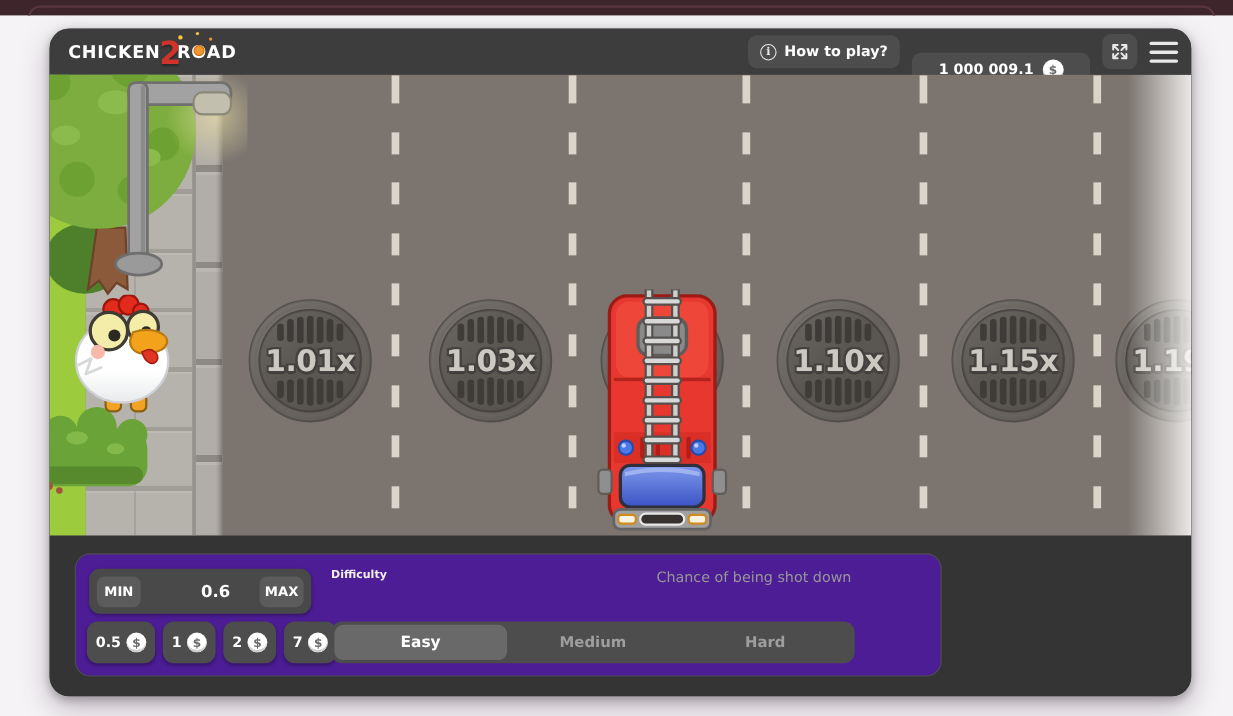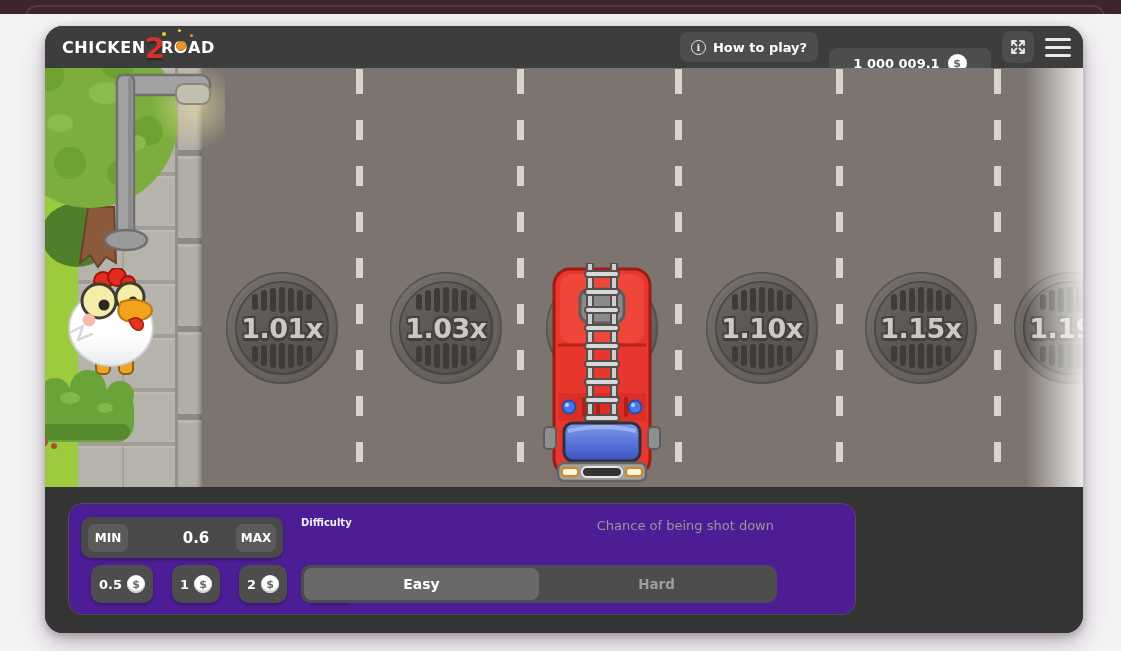--- a/index.html
+++ b/index.html
@@ -66,21 +66,21 @@
   .spr{position:absolute;}
   .fade-right{position:absolute;right:0;top:0;width:58px;height:100%;
     background:linear-gradient(90deg,rgba(250,249,247,0),rgba(250,249,247,.88));}
   
   .bottom{position:absolute;left:0;top:461px;width:1038px;height:146px;background:#343434;}
   .panel{position:absolute;left:23px;top:16px;width:788px;height:112px;background:#4c1d95;border:1px solid #4e4e4e;border-radius:14px;}
   .betbox{position:absolute;left:12px;top:13px;width:202px;height:41px;background:#494949;border-radius:10px;display:flex;align-items:center;justify-content:space-between;padding:0 7px;box-shadow:0 2px 3px rgba(0,0,0,.25);}
   .mmbtn{width:40px;height:28px;background:#5b5b5b;border:none;border-radius:7px;color:#fff;font-weight:bold;font-size:12px;cursor:pointer;font-family:inherit;}
   .betval{color:#fff;font-weight:bold;font-size:15px;margin-left:28px;}
   .chips{position:absolute;left:10px;top:61px;display:flex;gap:7px;}
-  .chip{height:38px;min-width:46px;padding:0 8px;background:#4d4d4d;border:none;border-radius:10px;display:flex;align-items:center;justify-content:center;gap:5px;color:#fff;font-weight:bold;font-size:13px;cursor:pointer;box-shadow:0 2px 3px rgba(0,0,0,.25);font-family:inherit;margin-left:12px;}
+  .chip{height:38px;min-width:46px;padding:0 8px;background:#4d4d4d;border:none;border-radius:10px;display:flex;align-items:center;justify-content:center;gap:5px;color:#fff;font-weight:bold;font-size:13px;cursor:pointer;box-shadow:0 2px 3px rgba(0,0,0,.25);font-family:inherit;}
   .diff-label{position:absolute;left:232px;top:13px;color:#efefef;font-size:10px;font-weight:bold;}
   .chance-label{position:absolute;left:420px;top:14px;width:285px;text-align:right;color:#979797;font-size:13px;}
   .segmented{position:absolute;left:232px;top:61px;width:476px;height:38px;background:#4d4d4d;border-radius:10px;display:flex;padding:3px;}
   .segment{flex:1;display:flex;align-items:center;justify-content:center;color:#9e9e9e;font-weight:bold;font-size:13.5px;border-radius:8px;cursor:pointer;}
   .segment.selected{background:#696969;color:#fff;font-size:14px;}
   .playbtn{position:absolute;left:716px;top:13px;width:268px;height:86px;background:#3fbb58;border:none;border-radius:12px;color:#fff;font-weight:bold;font-size:25px;cursor:pointer;font-family:inherit;}
   .defs-holder{position:absolute;width:0;height:0;overflow:hidden;}
 </style>
 </head>
 <body>
@@ -418,17 +418,18 @@
           </button>
           <button class="chip">
             <span>7</span>
             <span class="coin c18">$</span>
           </button>
         </div>
       <div class="diff-label">Difficulty</div>
       <div class="chance-label">Chance of being shot down</div>
       <div class="segmented" id="difficulty">
           <div class="segment selected">Easy</div>
+          <div class="segment">Medium</div>
           <div class="segment">Hard</div>
         </div>
     </div>
   </div>
 </div>
 
 </body></html>

